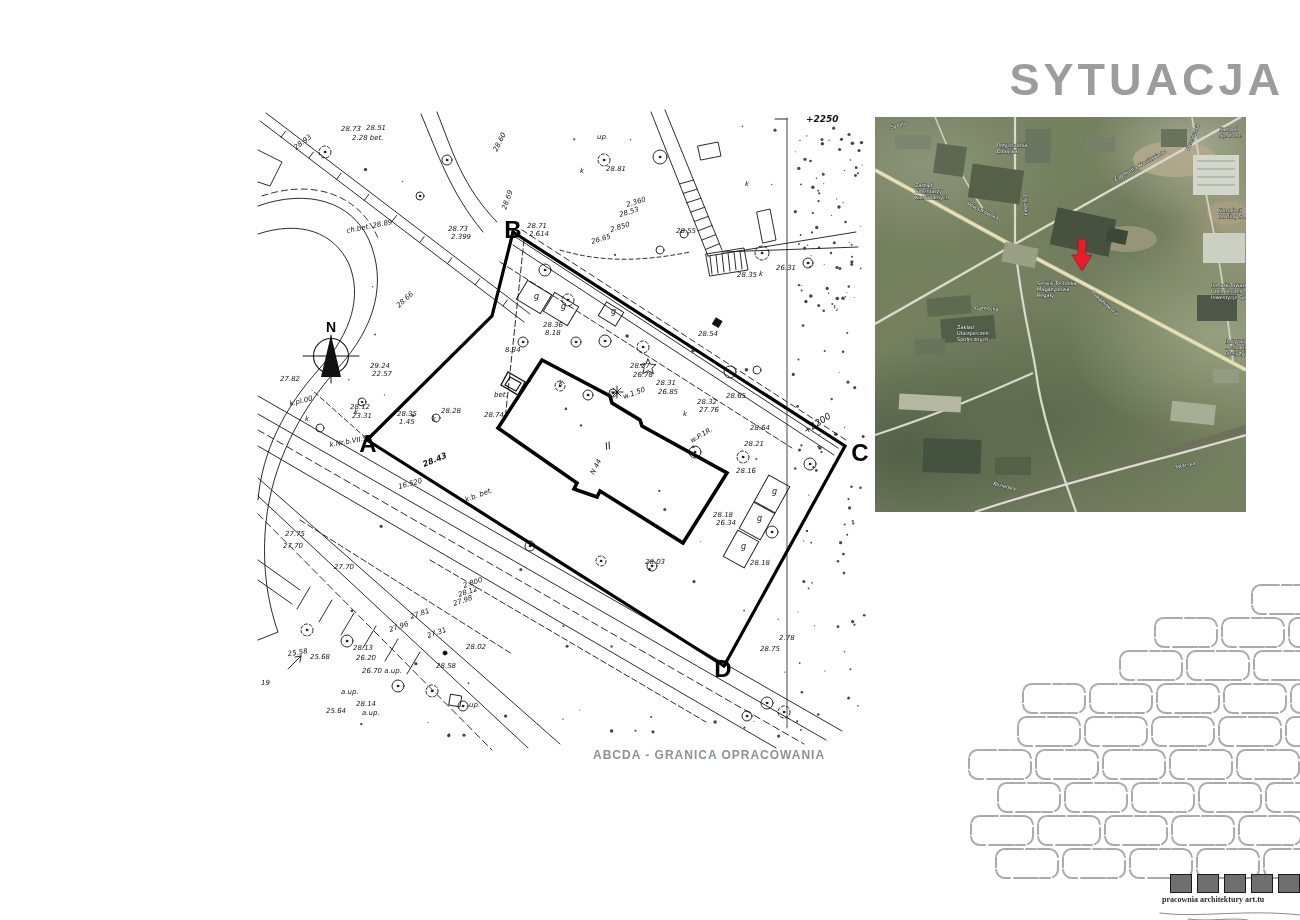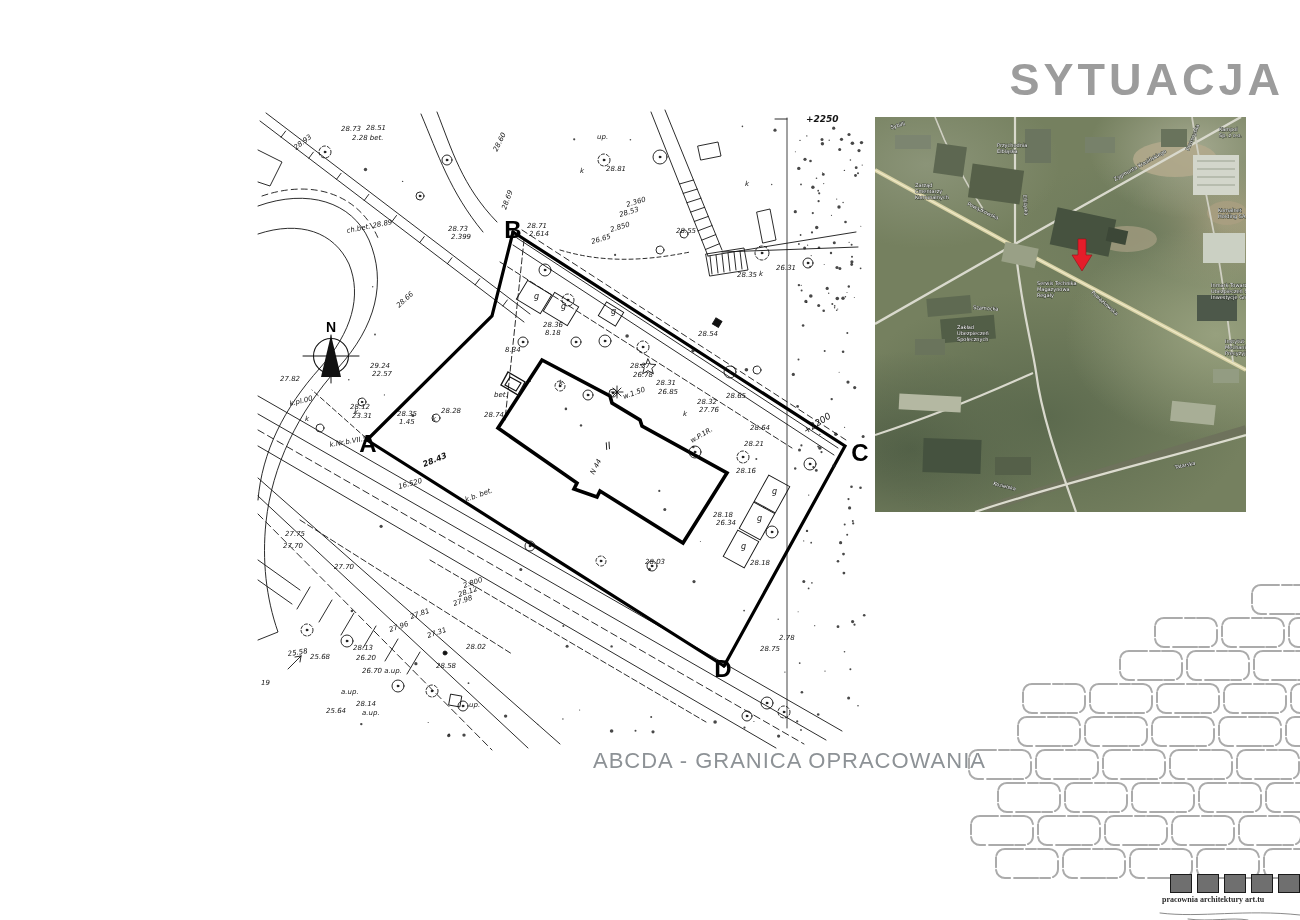--- a/index.html
+++ b/index.html
@@ -1,20 +1,20 @@
 <!DOCTYPE html>
 <html><head>
 <meta charset="utf-8">
 <style>
   html,body{margin:0;padding:0;background:#fff;}
   .page{position:relative;width:1300px;height:920px;background:#ffffff;overflow:hidden;
         font-family:"Liberation Sans",sans-serif;}
   .title{position:absolute;top:34px;right:16px;font-size:45px;font-weight:700;
          color:#9c9c9c;letter-spacing:4px;margin-top:20px;}
-  .caption{position:absolute;left:593px;top:748px;font-size:22px;font-weight:400;
+  .caption{position:absolute;left:593px;top:748px;font-size:12px;font-weight:700;
            color:#8d9296;letter-spacing:1px;}
   svg text{user-select:none;}
   .plan-svg{position:absolute;left:0;top:0;}
   .sat{position:absolute;left:875px;top:117px;width:371px;height:395px;overflow:hidden;
        background-color:#75805f;
        background-image:
          radial-gradient(190px 120px at 14% 12%, #8b9478 0%, rgba(139,148,120,0) 70%),
          radial-gradient(150px 100px at 86% 8%,  #a3a88e 0%, rgba(163,168,142,0) 70%),
          radial-gradient(210px 150px at 92% 55%, #97a07e 0%, rgba(151,160,126,0) 72%),
          radial-gradient(270px 170px at 46% 76%, #5c6a4e 0%, rgba(92,106,78,0) 75%),

